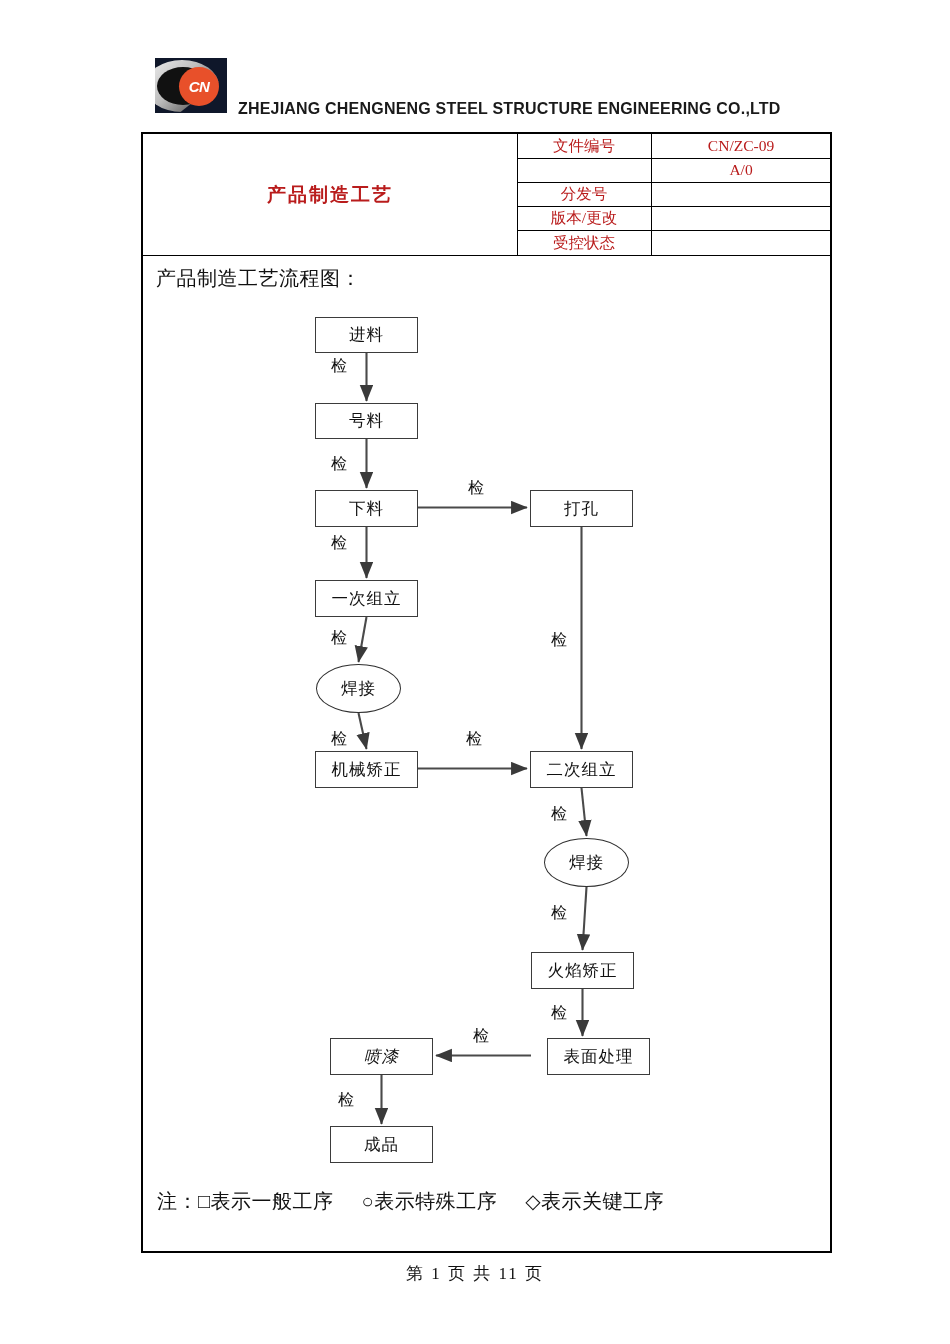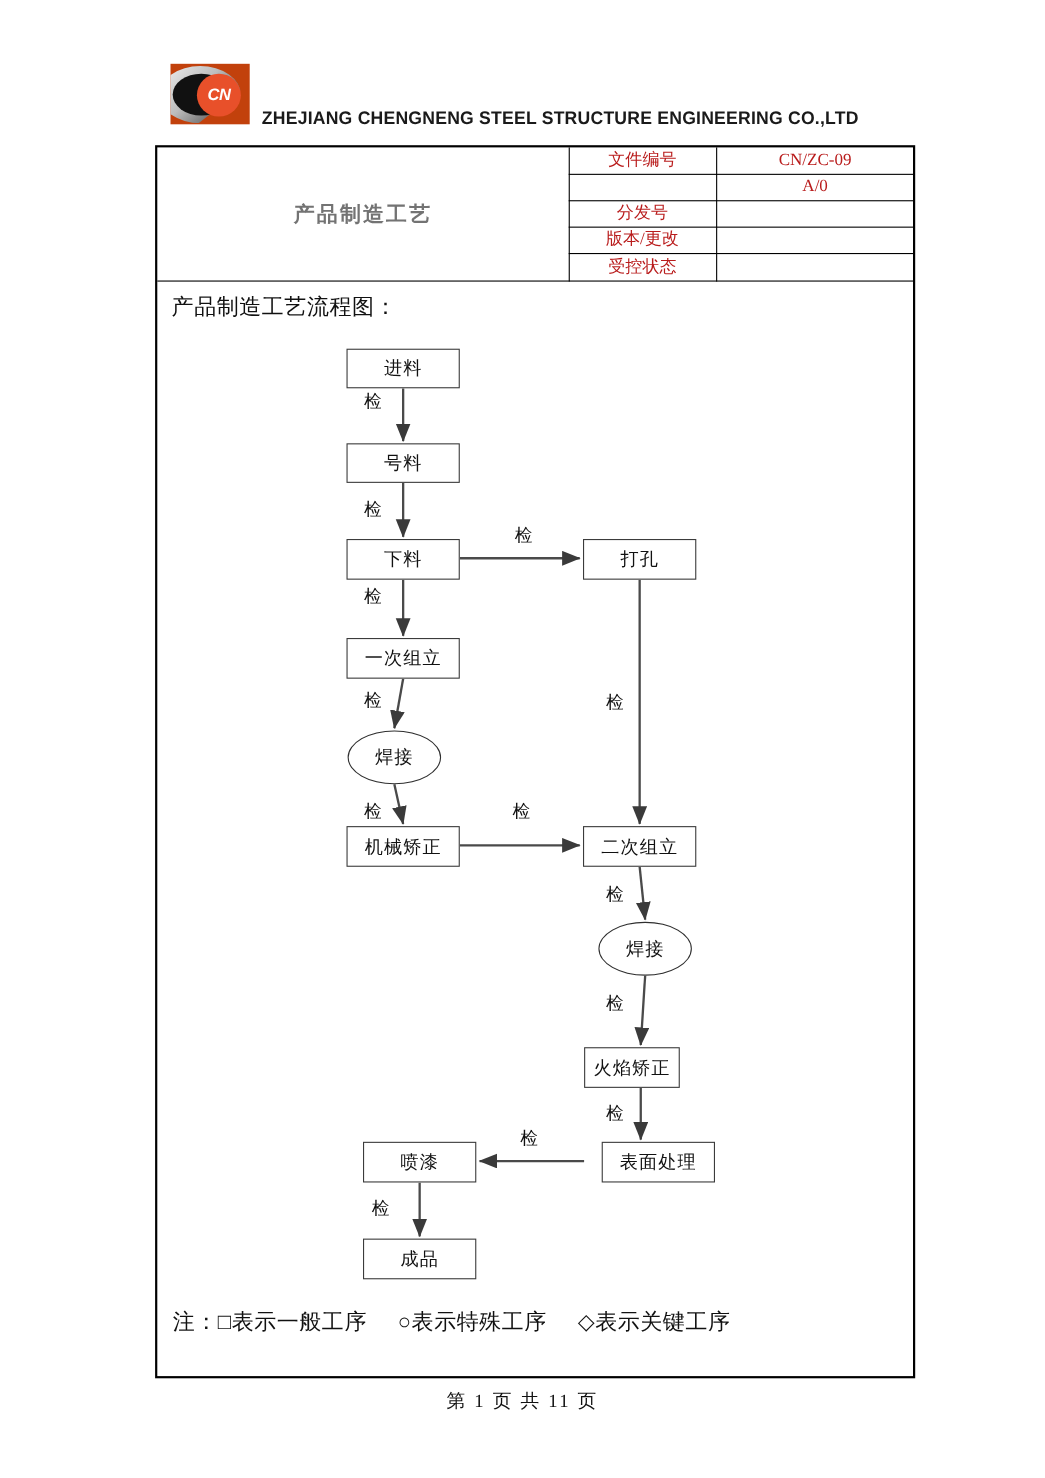--- a/index.html
+++ b/index.html
@@ -11,21 +11,21 @@
     overflow:hidden;
   }
   .page{position:absolute;left:0;top:0;width:950px;height:1344px;}
 
   
   .letterhead{
     position:absolute;left:141px;top:48px;width:700px;height:80px;
   }
   .logo{
     position:absolute;left:14px;top:10px;width:72px;height:55px;
-    background:#c2410c;
+    background:#0f172a;
     overflow:hidden;
   }
   .logo .swoosh{
     position:absolute;left:-10px;top:2px;width:74px;height:52px;
     border-radius:50%;
     background:linear-gradient(135deg,#f2f2f2 0%,#bdbdbd 45%,#6e6e6e 75%,#2a2a2a 100%);
     clip-path:polygon(0% 0%,100% 0%,100% 42%,48% 100%,0% 100%);
   }
   .logo .inner-dark{
     position:absolute;left:2px;top:9px;width:52px;height:38px;
@@ -79,21 +79,21 @@
     position:absolute;left:0px;top:0px;width:687px;height:122px;
   }
   .hdr .vline1{position:absolute;left:374px;top:0;width:1px;height:122px;background:#000;}
   .hdr .vline2{position:absolute;left:508px;top:0;width:1px;height:122px;background:#000;}
   .hdr .hline{position:absolute;left:374px;width:313px;height:1px;background:#000;}
   .hdr .bottomline{position:absolute;left:0;top:121px;width:687px;height:1px;background:#000;}
   .doc-title{
     position:absolute;left:0;top:0;width:374px;height:122px;
     display:flex;align-items:center;justify-content:center;
     font-family:"DejaVu Sans","Liberation Sans",sans-serif;
-    font-weight:bold;font-size:19px;letter-spacing:2px;color:#737373;
+    font-weight:bold;font-size:19px;letter-spacing:2px;color:#b91c1c;
   }
   .hcell{
     position:absolute;height:24px;line-height:24px;text-align:center;
     font-size:15.5px;color:#b91c1c;
     font-family:"Liberation Serif","DejaVu Serif",serif;
   }
   .hcell.lbl{left:374px;width:134px;}
   .hcell.val{left:509px;width:178px;}
 
   
@@ -204,23 +204,23 @@
       <div id="node-layer">
           <div class="node" style="left: 172px; top: 183px; width: 103px; height: 36px;">进料</div>
           <div class="node" style="left: 172px; top: 269px; width: 103px; height: 36px;">号料</div>
           <div class="node" style="left: 172px; top: 356px; width: 103px; height: 37px;">下料</div>
           <div class="node" style="left: 387px; top: 356px; width: 103px; height: 37px;">打孔</div>
           <div class="node" style="left: 172px; top: 446px; width: 103px; height: 37px;">一次组立</div>
           <div class="node ellipse" style="left: 173px; top: 530px; width: 85px; height: 49px;">焊接</div>
           <div class="node" style="left: 172px; top: 617px; width: 103px; height: 37px;">机械矫正</div>
           <div class="node" style="left: 387px; top: 617px; width: 103px; height: 37px;">二次组立</div>
           <div class="node ellipse" style="left: 401px; top: 704px; width: 85px; height: 49px;">焊接</div>
-          <div class="node" style="left: 388px; top: 818px; width: 87px; height: 37px;">火焰矫正</div>
+          <div class="node" style="left: 388px; top: 818px; width: 103px; height: 37px;">火焰矫正</div>
           <div class="node" style="left: 388px; top: 904px; width: 103px; height: 37px; margin-left: 16px;">表面处理</div>
-          <div class="node" style="left: 187px; top: 904px; width: 103px; height: 37px;">喷漆</div>
+          <div class="node" style="left: 187px; top: 904px; width: 103px; height: 37px; font-style: italic;">喷漆</div>
           <div class="node" style="left: 187px; top: 992px; width: 103px; height: 37px;">成品</div>
         </div>
       <div id="label-layer">
           <div class="jian" style="left: 188px; top: 224px;">检</div>
           <div class="jian" style="left: 188px; top: 322px;">检</div>
           <div class="jian" style="left: 325px; top: 346px;">检</div>
           <div class="jian" style="left: 188px; top: 401px;">检</div>
           <div class="jian" style="left: 188px; top: 496px;">检</div>
           <div class="jian" style="left: 188px; top: 597px;">检</div>
           <div class="jian" style="left: 323px; top: 597px;">检</div>

